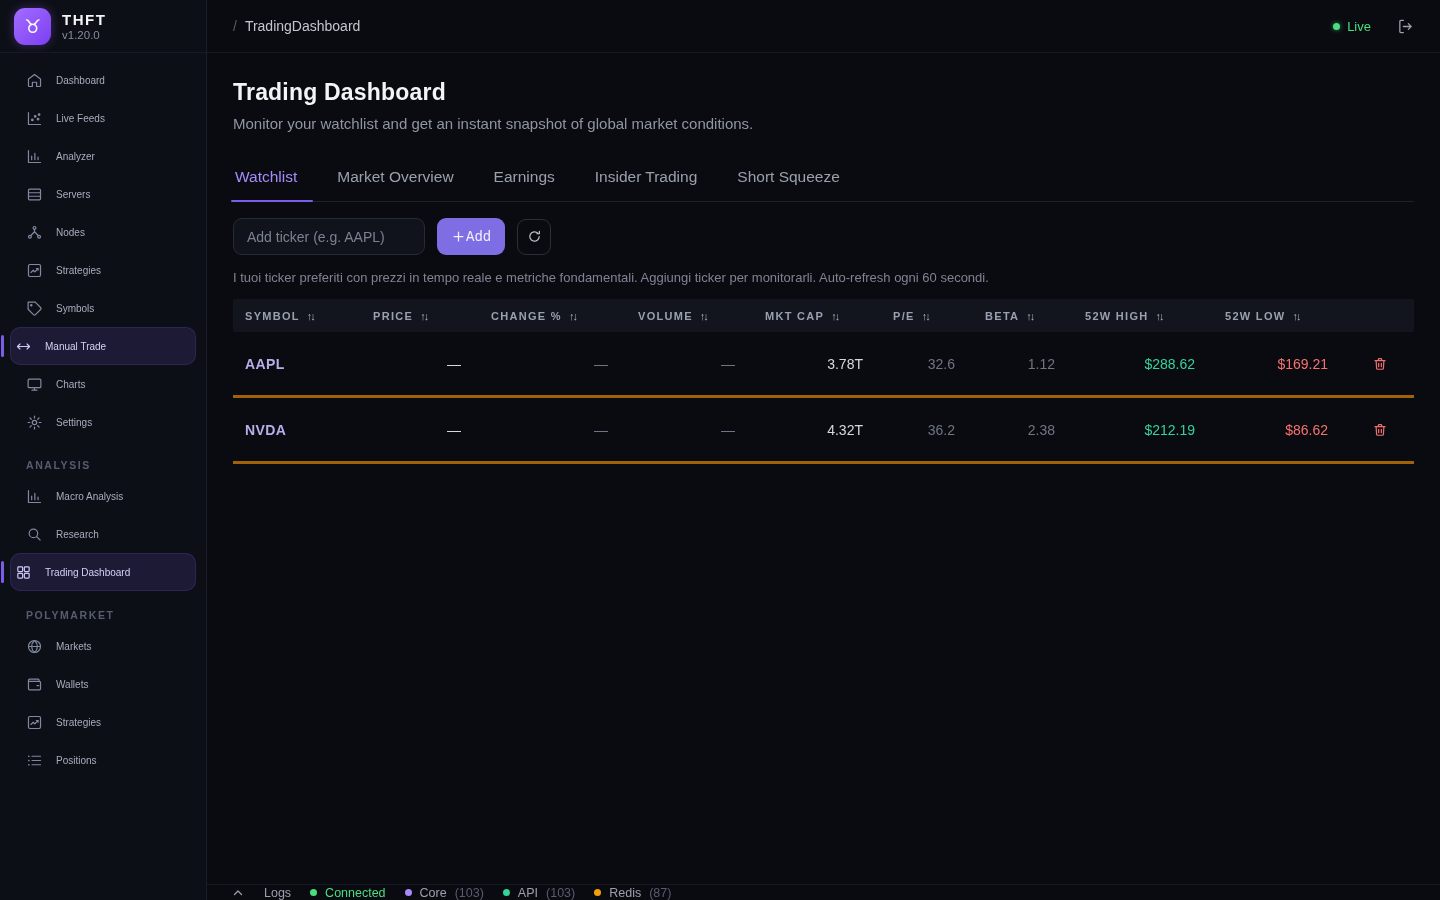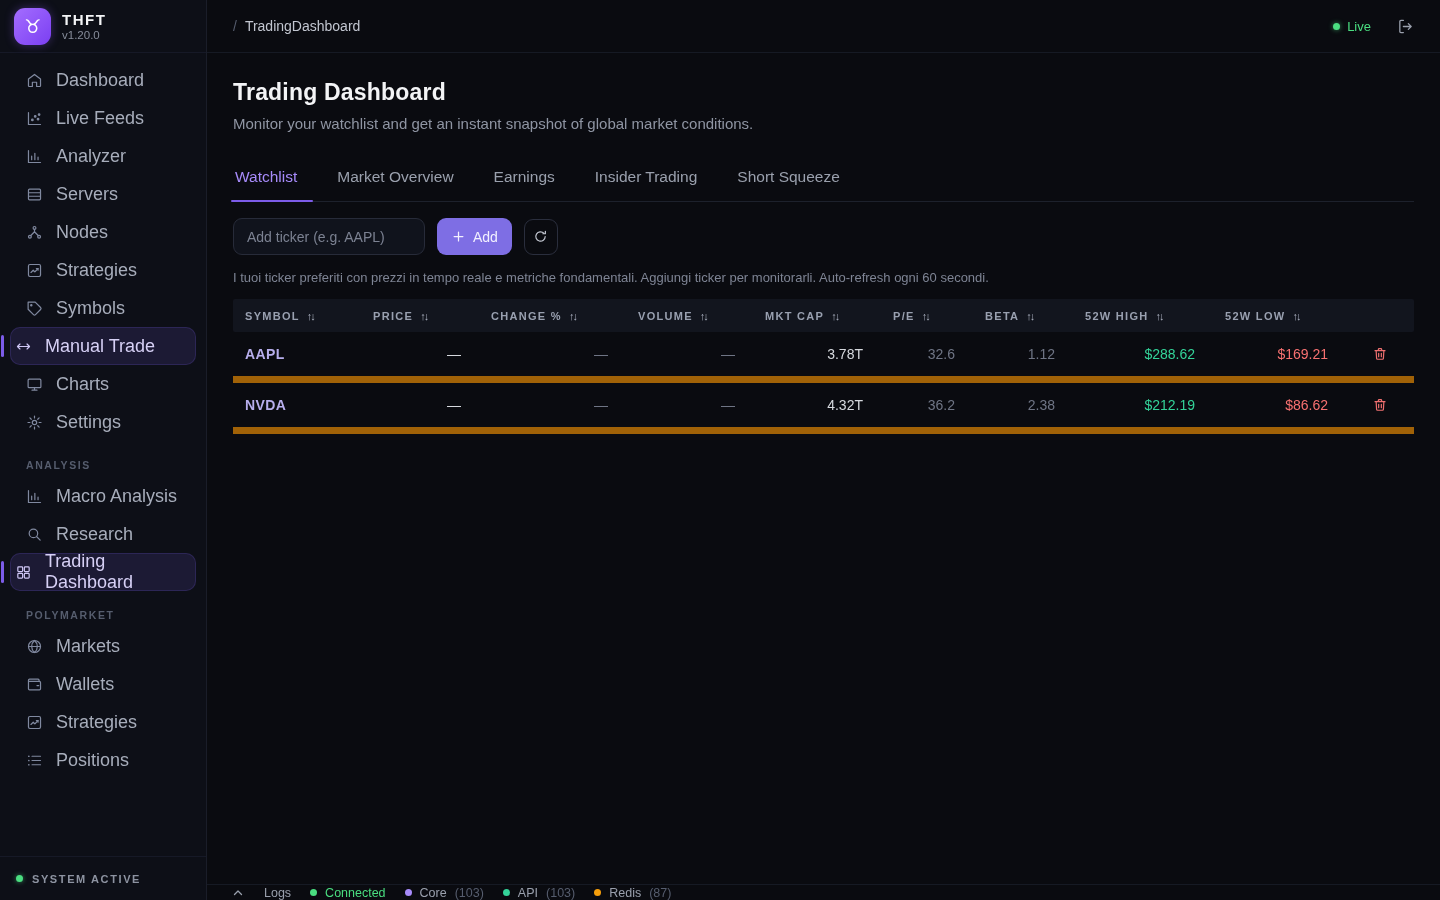--- a/index.html
+++ b/index.html
@@ -24,21 +24,21 @@
     background:linear-gradient(135deg,#a46dff 0%,#7b3ff2 100%);
     display:flex; align-items:center; justify-content:center;
     color:#fff; font-size:19px; box-shadow:0 0 10px rgba(139,92,246,.35);
   }
   .logo-name { font-size:15px; font-weight:bold; letter-spacing:1.5px; color:#f3f4f6; }
   .logo-ver { font-size:11.5px; color:#868c9a; margin-top:1px; }
   .nav { flex:1; padding-top:8px; overflow:hidden; position:relative; }
   .nav-item {
     position:relative; display:flex; align-items:center; gap:13px;
     height:38px; padding-left:26px; margin:0; color:#a7adbb; cursor:pointer;
-    font-size:18px;
+    font-size:10px;
   }
   .nav-item .nicon { width:17px; height:17px; color:#8089a0; flex:none; display:flex; }
   .nav-item.active {
     margin:0 10px; padding-left:4px; border-radius:10px;
     background:rgba(110,86,207,.16); color:#d6d0f5;
     border:1px solid rgba(124,92,246,.18);
   }
   .nav-item.active .nicon { color:#cfc7f5; }
   .nav-item.active::before {
     content:""; position:absolute; left:-10px; top:7px; width:3px; height:22px;
@@ -88,22 +88,22 @@
   
   .controls { display:flex; align-items:center; gap:12px; margin-top:16px; }
   .ticker-input {
     width:192px; height:37px; background:#10131c; border:1px solid #272b39;
     border-radius:9px; padding:0 13px; color:#c2410c; font-size:14px;
     font-family:inherit; outline:none;
   }
   .ticker-input::placeholder { color:#7c8292; }
   .add-btn {
     height:37px; padding:0 14px; border:none; border-radius:9px; cursor:pointer;
-    background:#7e6ee4; color:#f2f0ff; font-size:14px; font-family:Liberation Sans, sans-serif;
-    display:flex; align-items:center; gap:7px;
+    background:#7e6ee4; color:#f2f0ff; font-size:14px; font-family:Liberation Mono, monospace;
+    display:flex; align-items:center; 
   }
   .refresh-btn {
     width:34px; height:36px; border-radius:9px; border:1px solid #2a2e3d;
     background:transparent; color:#c2c6d0; cursor:pointer;
     display:flex; align-items:center; justify-content:center;
   }
   .helper { margin-top:15px; font-size:13px; color:#80869546; color:#7e8494; }
 
   
   .wtable { margin-top:14px; width:100%; }
@@ -113,21 +113,21 @@
     align-items:center;
   }
   .thead {
     background:#12151e; height:33px; border-radius:2px;
   }
   .th {
     font-size:11px; font-weight:bold; letter-spacing:1.3px; color:#99a0b0;
     display:flex; align-items:flex-start; gap:7px; padding-left:12px; cursor:pointer;
   }
   .sort { font-size:11px; color:#aab0bf; letter-spacing:-2px; }
-  .tbody .trow { height:51px; border-bottom:7px solid #a16207; }
+  .tbody .trow { height:66px; border-bottom:3px solid #a16207; }
   .td { padding-right:18px; text-align:right; font-size:14px; }
   .td.sym { text-align:left; padding-left:12px; font-weight:bold; color:#b7aeec; letter-spacing:.4px; }
   .td.white { color:#d6d9de; }
   .td.dim { color:#6f7585; }
   .td.pos { color:#34d399; }
   .td.neg { color:#f87171; }
   .td.act { display:flex; justify-content:center; padding:0; }
   .trash-btn { background:none; border:none; color:#ef7070; cursor:pointer; display:flex; }
 
   
@@ -315,24 +315,20 @@
         <span class="nicon">
             <svg width="17" height="17" viewBox="0 0 24 24" fill="none" stroke="currentColor" stroke-width="1.7" stroke-linecap="round">
               <path d="M8.5 6h12M8.5 12h12M8.5 18h12"></path>
               <path d="M4 6h.01M4 12h.01M4 18h.01" stroke-width="2.4"></path>
             </svg>
           </span>
         <span>Positions</span>
       </div>
     </nav>
 
-    <div class="sidebar-footer">
-      <span class="dot dot-green"></span>
-      <span>SYSTEM ACTIVE</span>
-    </div>
   </aside>
 
   <div class="main">
 
     <header class="topbar">
       <div class="breadcrumb">
         <span class="slash">/</span>
         <span class="crumb">TradingDashboard</span>
       </div>
       <div class="topbar-right">

